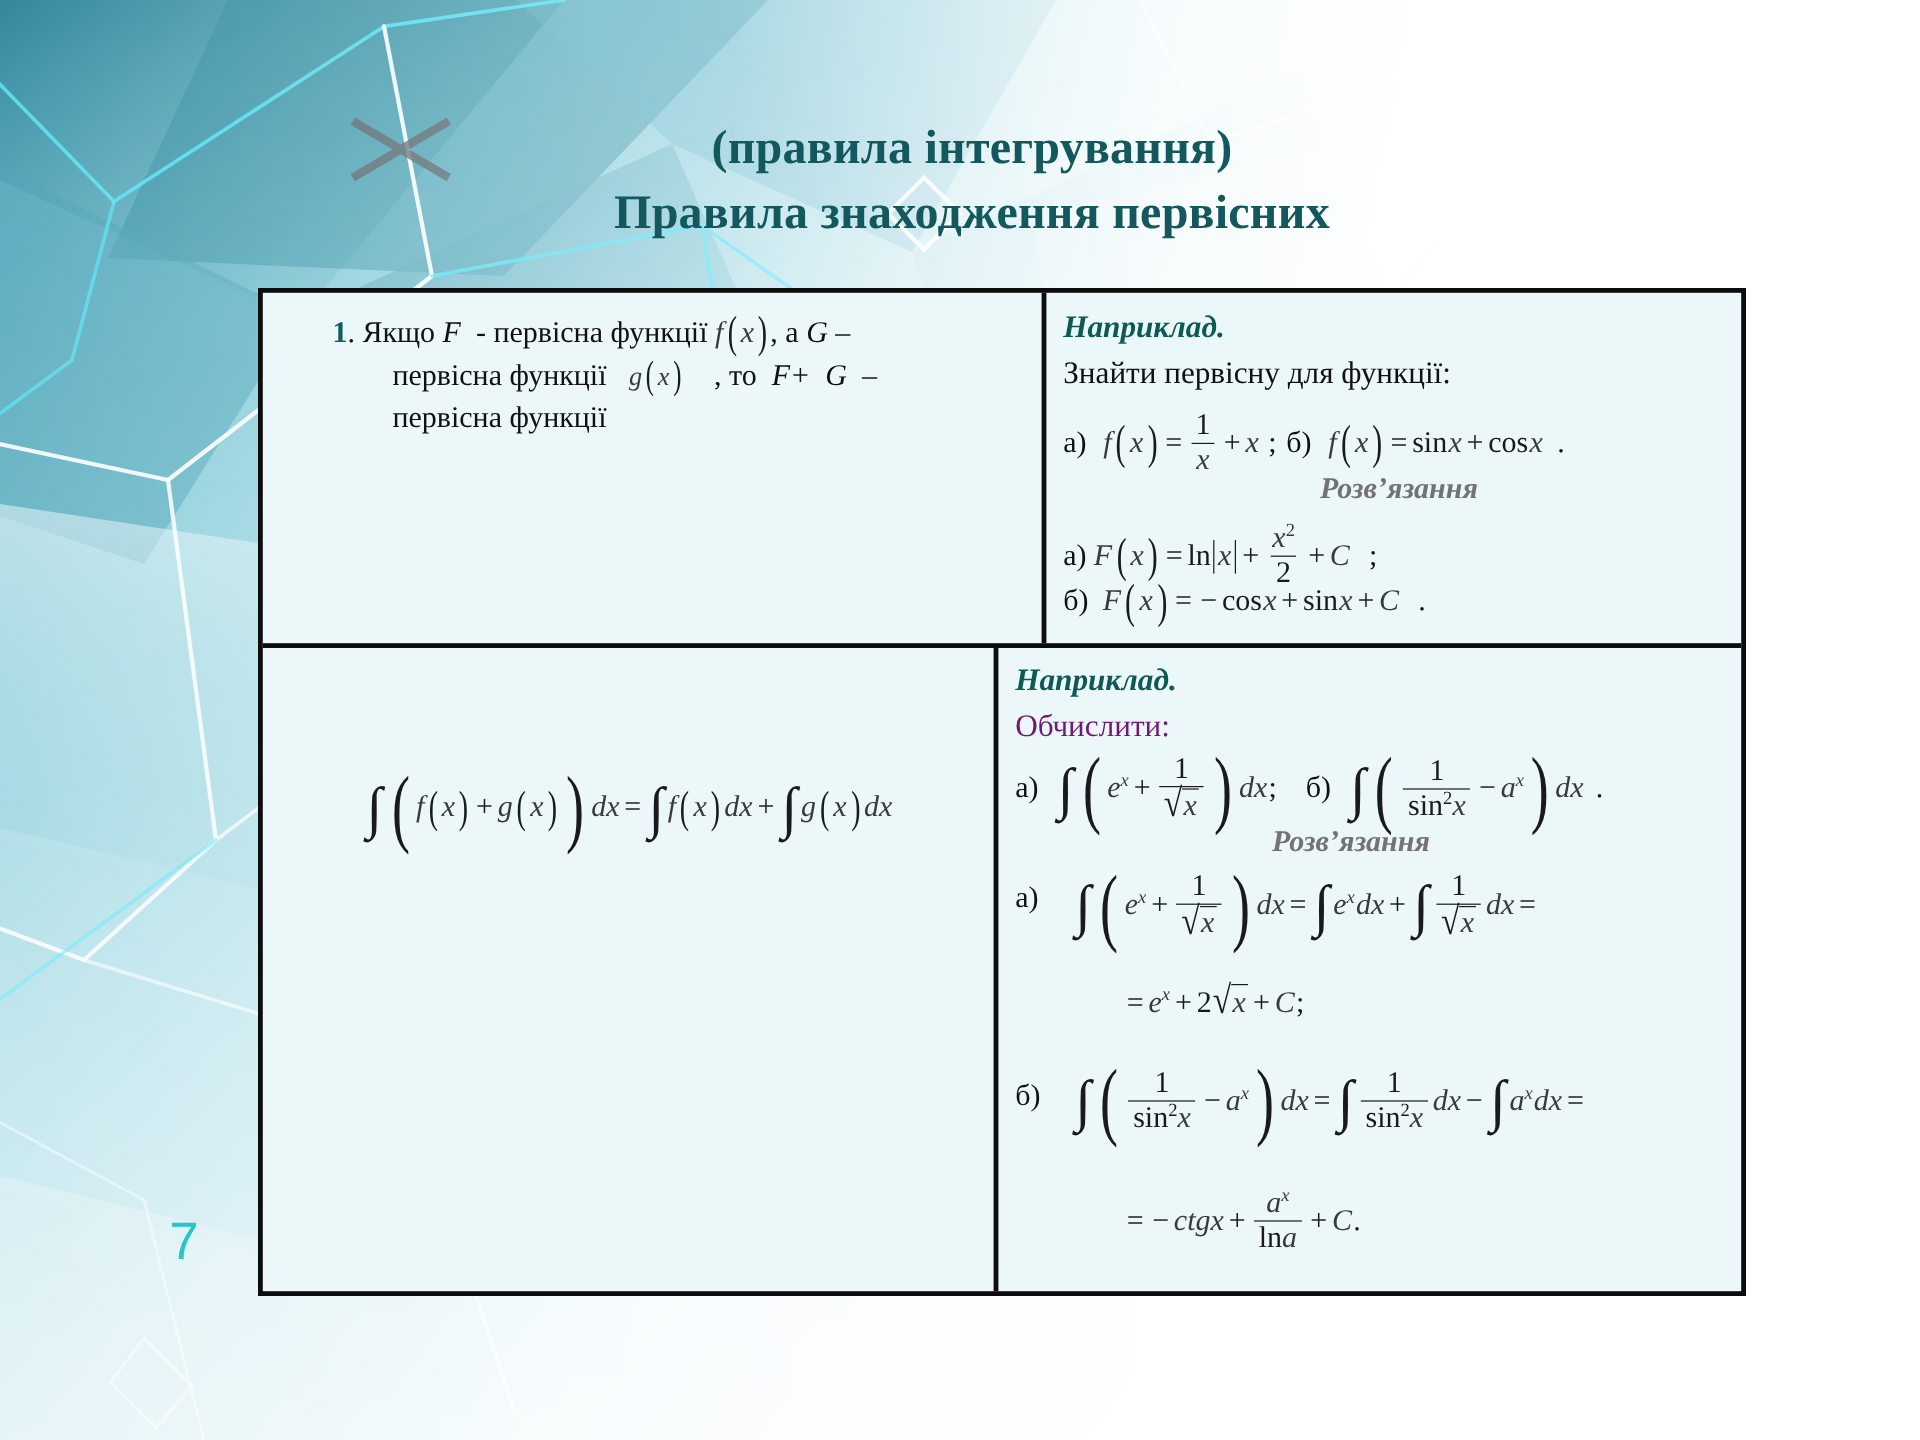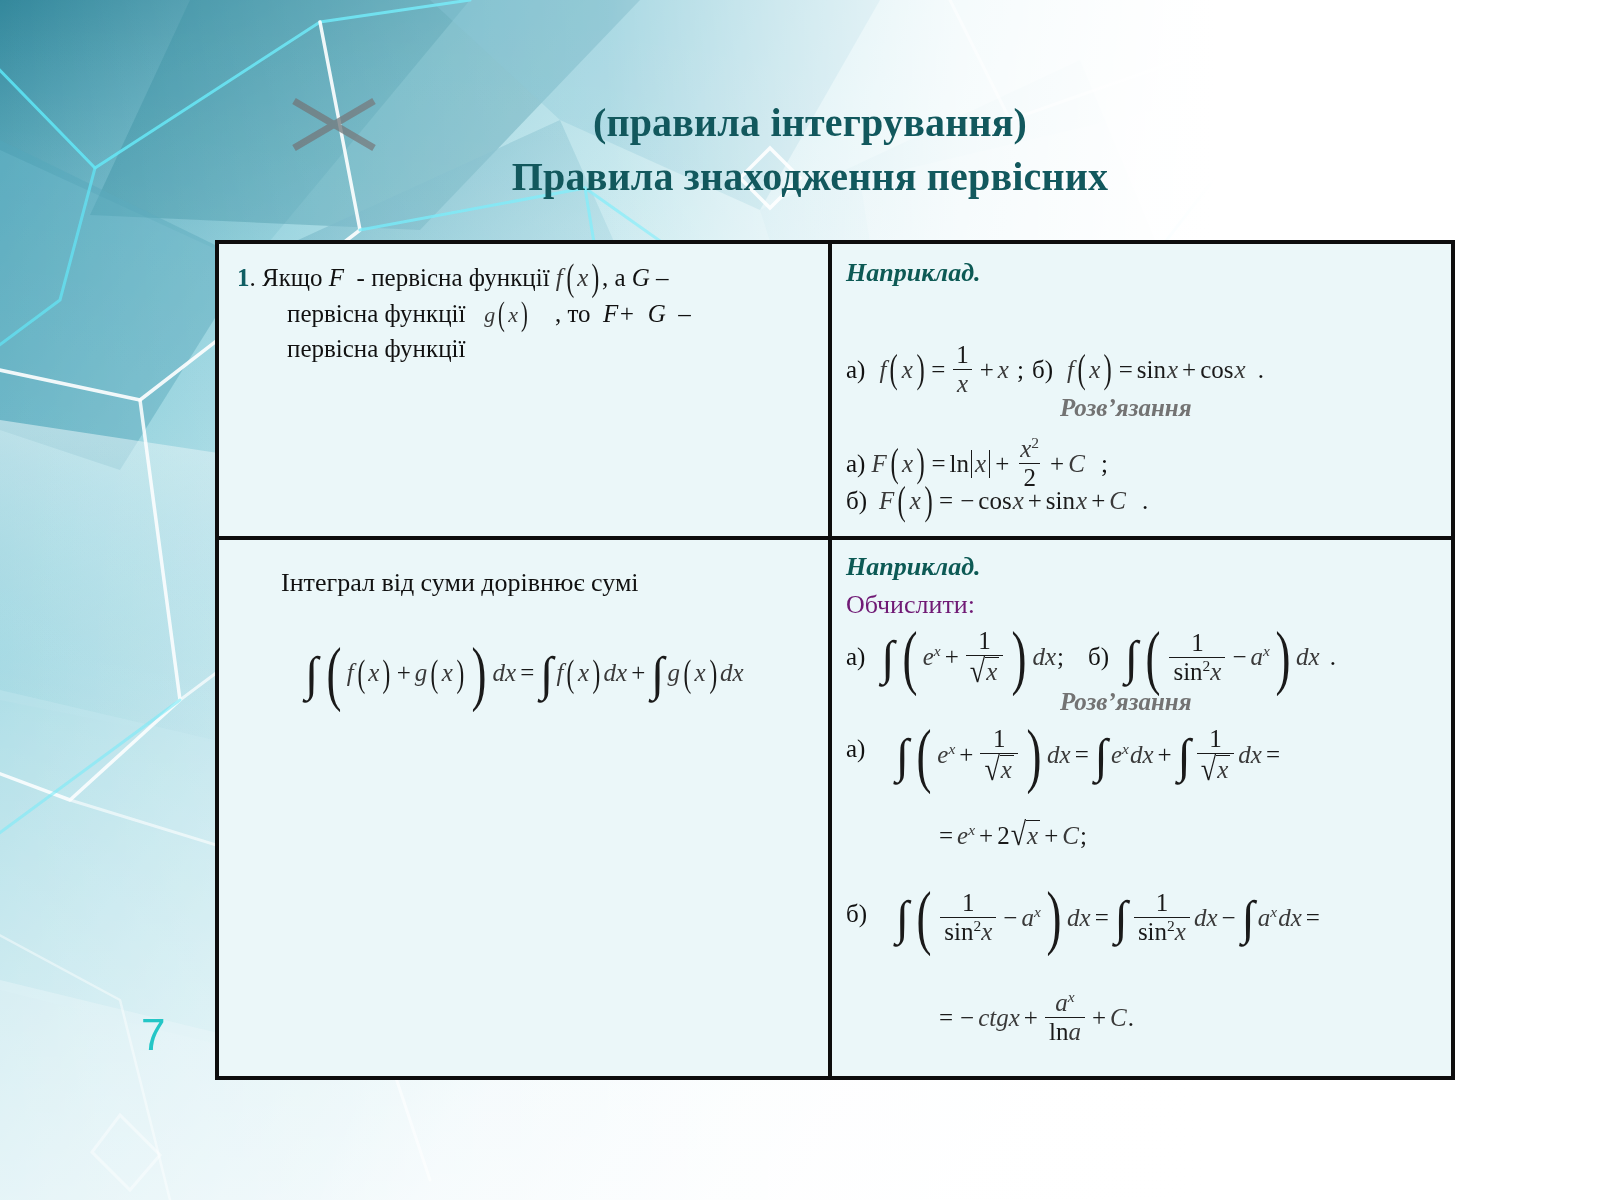--- a/index.html
+++ b/index.html
@@ -36,21 +36,21 @@
   #rules-table{
     position:absolute;left:215px;top:240px;
     width:1240px;height:840px;
     background:#ebf7f9;
     border:4px solid #0d0d0d;
     box-sizing:border-box;
     z-index:5;
     display:flex;flex-direction:column;
   }
   .trow{display:flex;box-sizing:border-box;}
-  #row-1{height:296px;border-bottom:4px solid #0d0d0d;}
+  #row-1{height:296px;border-bottom:4px solid #0d0d0d;padding-left:40px;}
   #row-2{flex:1;}
   .cell-left{width:613px;box-sizing:border-box;border-right:4px solid #0d0d0d;position:relative;}
   .cell-right{flex:1;box-sizing:border-box;position:relative;border-radius:19px;}
 
   
   #rule-1-text{
     position:absolute;left:18px;top:16px;right:10px;
     font-size:25px;line-height:1.42;color:#111;
     text-align:justify;
   }
@@ -247,20 +247,21 @@
           <span class="mi">F+</span>&nbsp;
           <span class="mi">G</span>&nbsp;
           <span>–</span>
         </span>
         <span class="ind">первісна функції</span>
       </div>
     </div>
 
     <div class="cell-right">
       <div id="ex1-head" class="naprykl">Наприклад.</div>
+      <div id="ex1-sub">Знайти первісну для функції:</div>
 
       <div id="ex1-line">
         <span>а)</span>
         <span class="math" style="margin-left:10px">
           <span class="mi-g">f</span>
             <span class="pL" style="font-size:1.6em">(</span>
             <span class="mi-g">x</span>
             <span class="pR" style="font-size:1.6em">)</span>
             <span class="op">=</span>
           <span class="frac">
@@ -329,21 +330,20 @@
         </span>
         <span style="margin-left:10px">.</span>
       </div>
     </div>
   </div>
 
   <div class="trow" id="row-2">
 
     <div class="cell-left">
       <div id="rule-2-text">
-        <span class="first">Інтеграл від суми дорівнює сумі</span>
       </div>
       <div id="rule-2-formula">
         <span class="math">
           <span class="intg">∫</span>
             <span class="pL s2">(</span>
             <span class="mi-g">f</span>
             <span class="pL" style="font-size:1.5em">(</span>
             <span class="mi-g">x</span>
             <span class="pR" style="font-size:1.5em">)</span>
             <span class="op">+</span>

